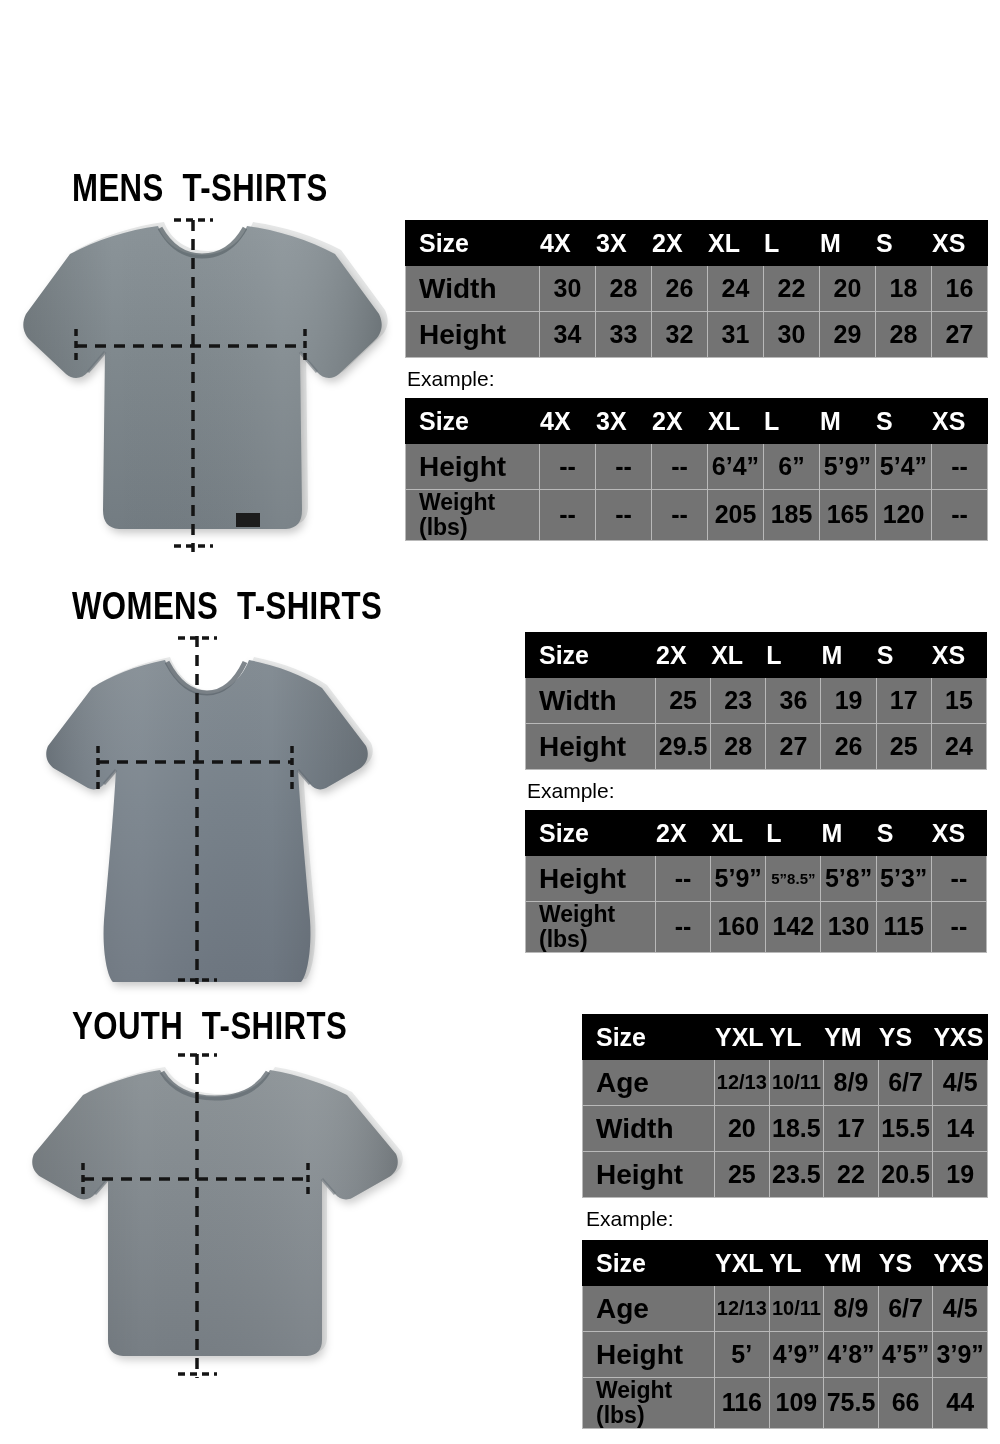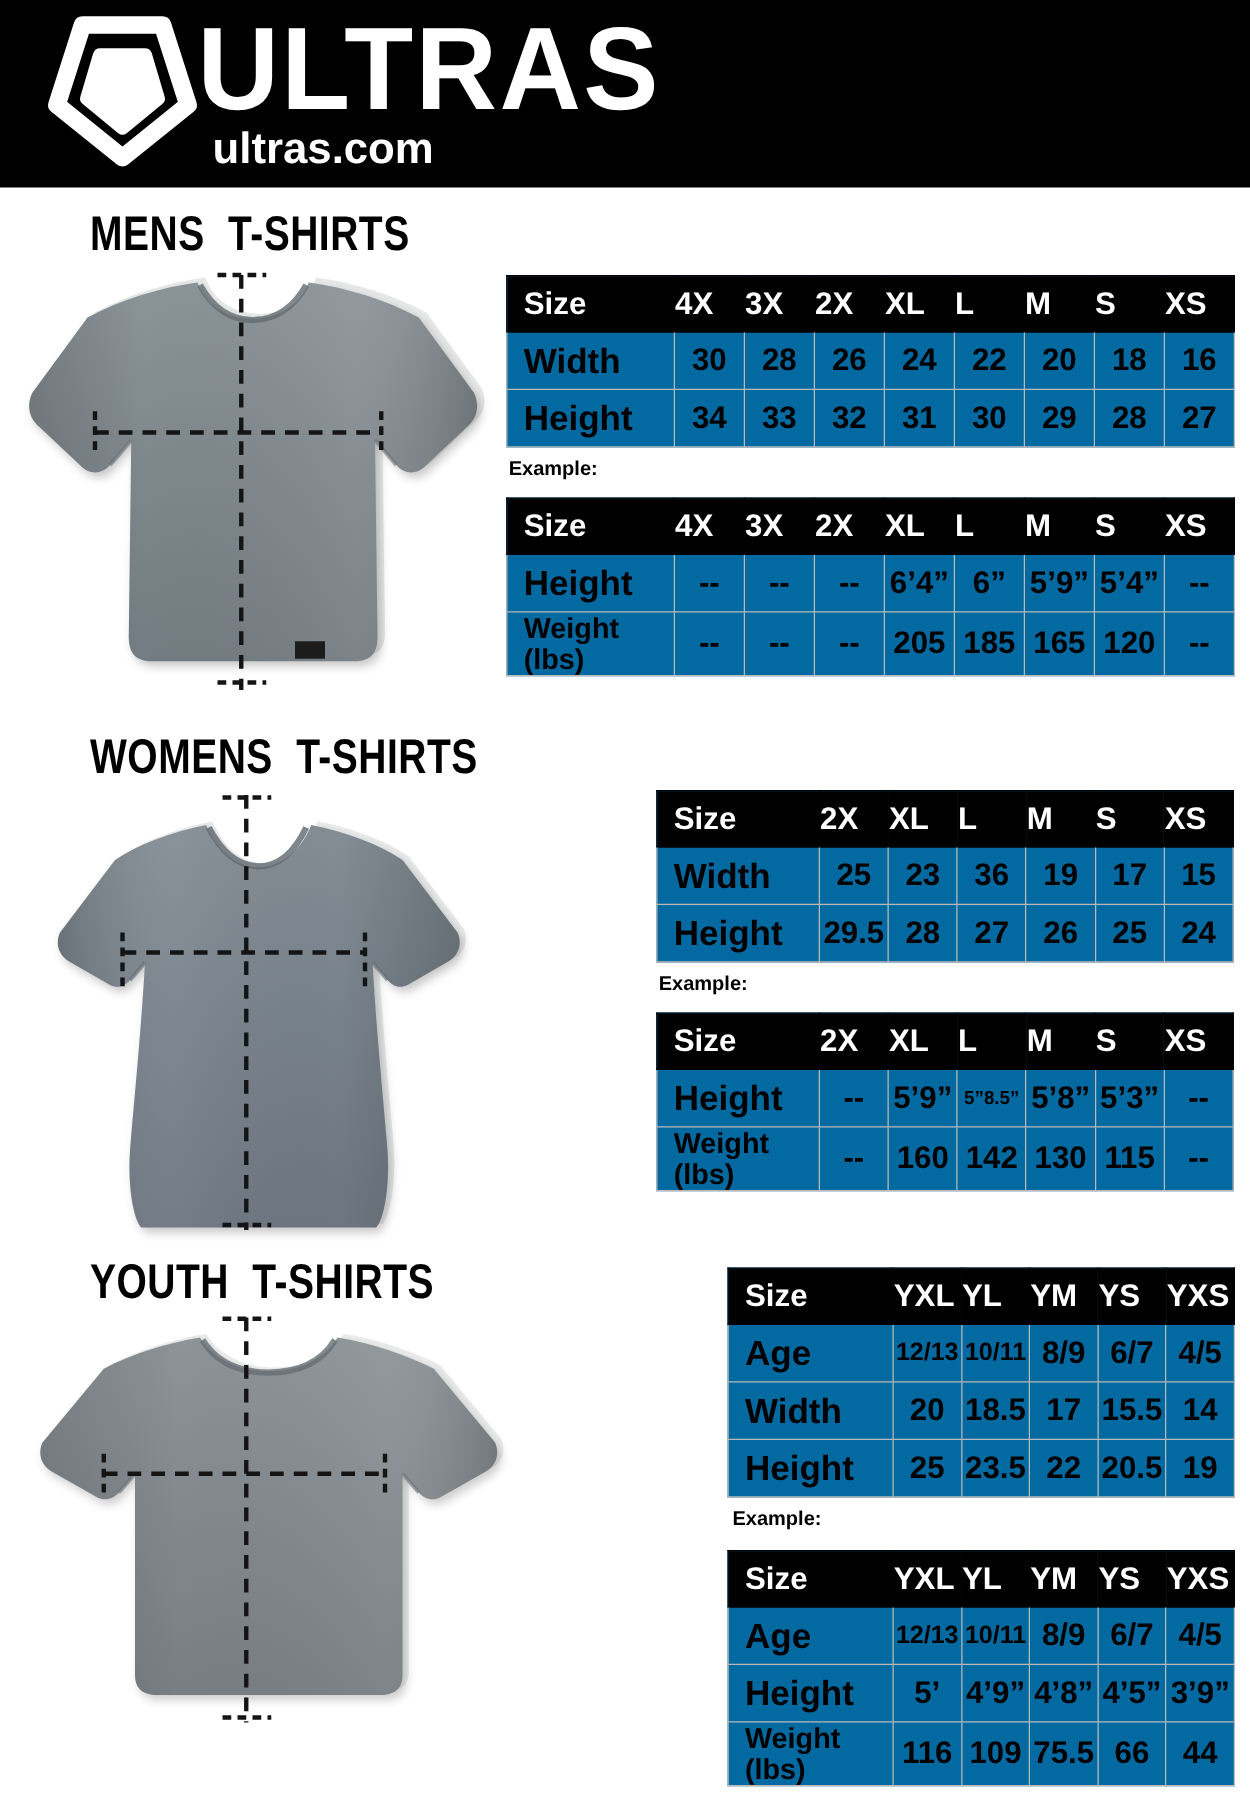--- a/index.html
+++ b/index.html
@@ -14,27 +14,27 @@
   .site{position:absolute;left:170px;top:101px;font-size:35px;font-weight:bold;color:#fff;line-height:1;}
 
   
   .sec-title{position:absolute;width:300px;text-align:center;font-size:39px;font-weight:bold;
              letter-spacing:.5px;word-spacing:12px;white-space:nowrap;line-height:1;
              transform:scaleX(.8);transform-origin:center;}
   #title-mens{left:42px;top:168px;}
   #title-womens{left:42px;top:586px;}
   #title-youth{left:42px;top:1006px;}
 
-  .example{position:absolute;font-size:16px;font-weight:bold;line-height:1;}
+  .example{position:absolute;font-size:21px;font-weight:normal;line-height:1;}
   #example-mens{left:407px;top:368px;}
   #example-womens{left:527px;top:780px;}
   #example-youth{left:586px;top:1208px;}
 
   
-  table.sizetable{position:absolute;border-collapse:collapse;table-layout:fixed;background:#0369a1;}
+  table.sizetable{position:absolute;border-collapse:collapse;table-layout:fixed;background:#737373;}
   .sizetable th{background:#000;color:#fff;border:1px solid #000;font-size:25px;font-weight:bold;
                 text-align:left;height:44px;padding:0;}
   .sizetable th:first-child{text-align:left;padding-left:13px;}
   .sizetable td{border:1px solid #b9b9b9;font-weight:bold;color:#000;text-align:center;
                 height:45px;font-size:25px;padding:0;}
   .sizetable td.rowlabel{text-align:left;padding-left:13px;font-size:28px;}
   .sizetable td.rowlabel.two-line{font-size:23px;line-height:1.08;white-space:pre-line;}
   .sizetable td.val.small{font-size:20px;margin-top:13px;}
   .sizetable td.val.tiny{font-size:15px;}
 
@@ -54,28 +54,20 @@
   #shirt-womens{left:0px;top:628px;}
   #shirt-youth{left:10px;top:1048px;}
   .measure{stroke:#141414;stroke-width:3.5;stroke-dasharray:11 8;fill:none;}
   .tick{stroke:#141414;stroke-width:3.5;stroke-dasharray:7 5;fill:none;}
 </style>
 </head>
 <body>
 
 <div class="page">
 
-  <div class="masthead">
-    <svg class="logo" width="128" height="134" viewBox="0 0 100 104">
-      <polygon points="50,92 9,59 25,9 75,9 91,59" fill="none" stroke="#fff" stroke-width="11" stroke-linejoin="round"></polygon>
-      <polygon points="50,73 28,55 36,28 64,28 72,55" fill="#fff" stroke="#fff" stroke-width="9" stroke-linejoin="round"></polygon>
-    </svg>
-    <div class="brand">ULTRAS</div>
-    <div class="site">ultras.com</div>
-  </div>
 
   <div class="sec-title" id="title-mens">MENS T-SHIRTS</div>
 
   <svg class="shirt" id="shirt-mens" width="385" height="350" viewBox="0 0 385 350">
     <defs>
       <linearGradient id="gm" x1="0" y1="0" x2="0" y2="1">
         <stop offset="0" stop-color="#8b9499"></stop>
           <stop offset=".45" stop-color="#7f888d"></stop>
         <stop offset="1" stop-color="#737c82"></stop>
       </linearGradient>

